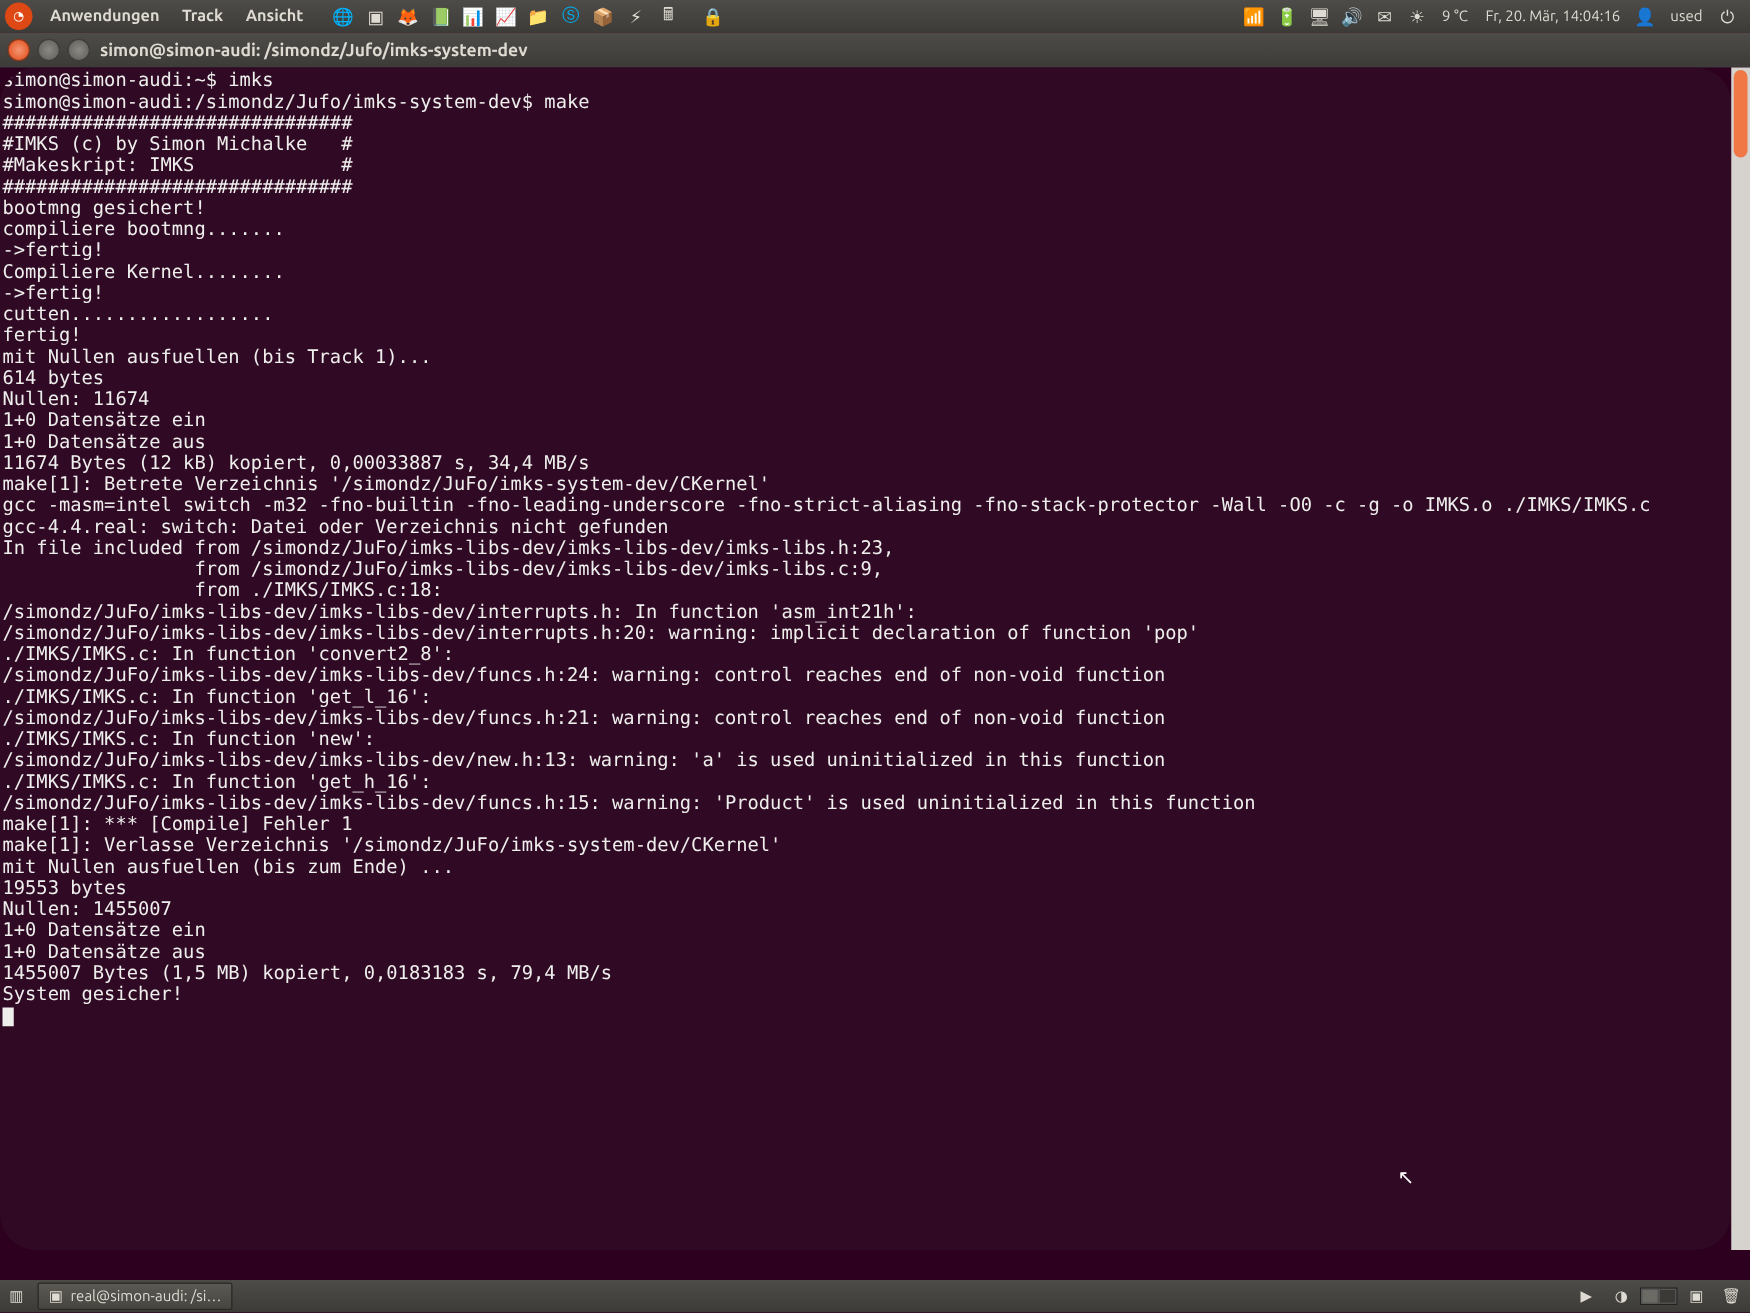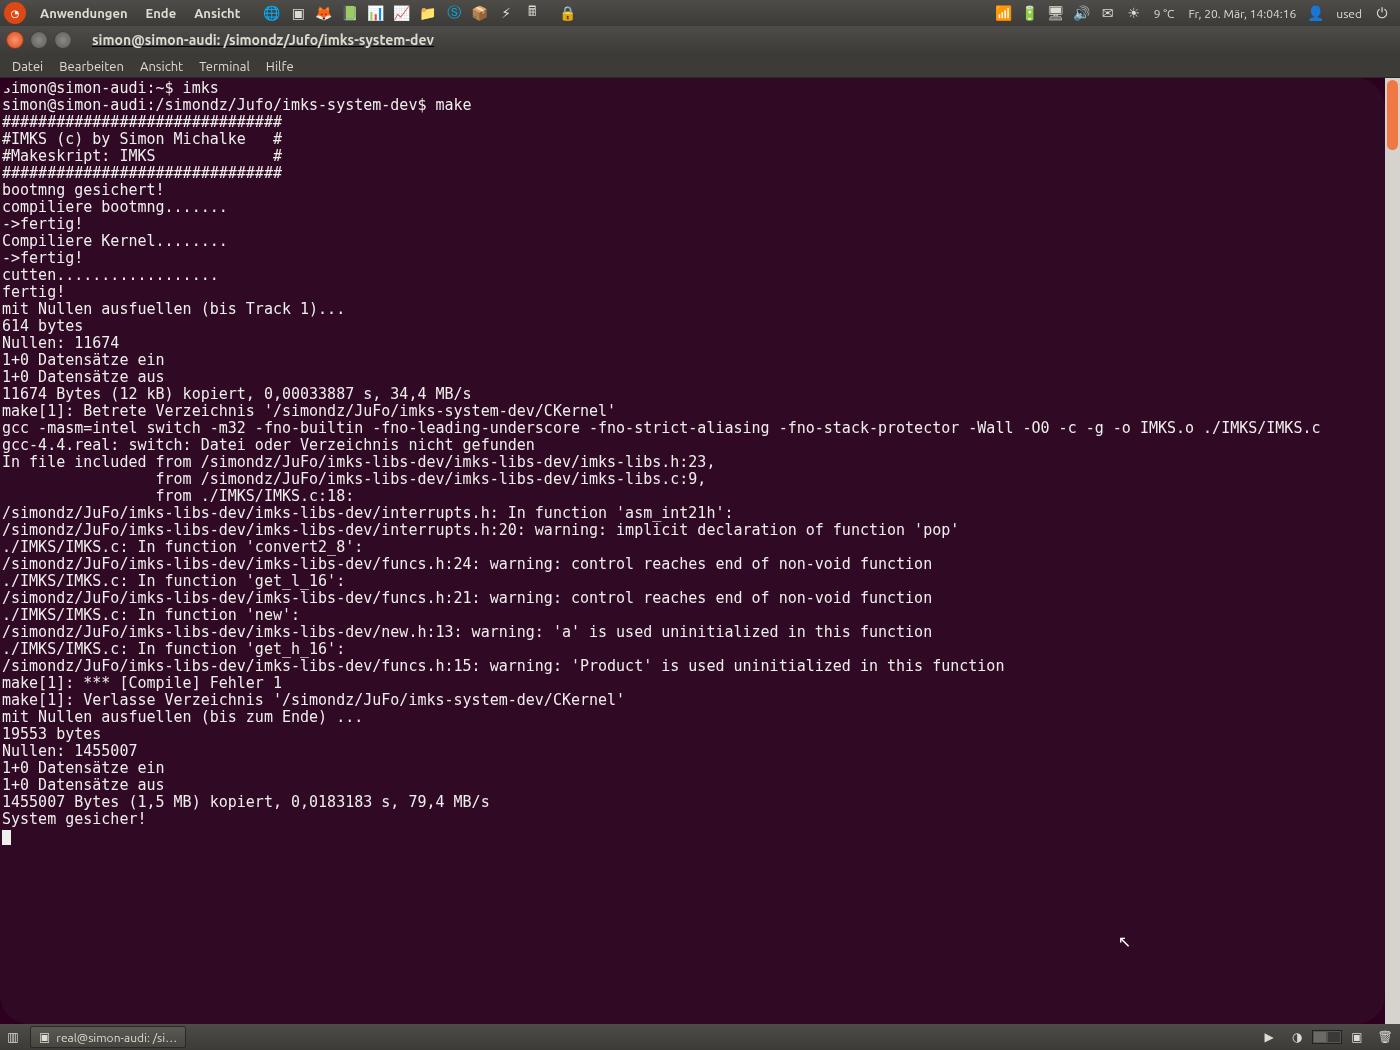--- a/index.html
+++ b/index.html
@@ -10,21 +10,21 @@
   .tp-left { display: flex; align-items: center; gap: 2px; }
   .tp-logo { width: 22px; height: 22px; margin: 0 4px; background: #dd4814; border-radius: 50%; display: flex; align-items: center; justify-content: center; font-size: 10px; color: #fff; }
   .tp-item { padding: 3px 8px; cursor: default; font-weight: bold; }
   .tp-icon { width: 22px; height: 22px; margin: 0 1px; display: inline-flex; align-items: center; justify-content: center; font-size: 14px; color: #dfdbd2; }
   .tp-sep { width: 8px; }
   .tp-right { margin-left: auto; display: flex; align-items: center; gap: 2px; padding-right: 6px; }
   .tp-text { padding: 0 6px; font-size: 12px; }
   
   
   .win { margin-top: 0; }
-  .titlebar { height: 28px; background: linear-gradient(#4d4c48, #3c3b37); display: flex; align-items: center; padding: 0 6px; gap: 20px; text-decoration: underline; }
+  .titlebar { height: 28px; background: linear-gradient(#4d4c48, #3c3b37); display: flex; align-items: center; padding: 0 6px; gap: 8px; }
   .tb-buttons { display: flex; gap: 6px; }
   .tb-btn { width: 18px; height: 18px; border-radius: 50%; border: 1px solid rgba(0,0,0,.4); }
   .tb-close { background: radial-gradient(#f79674, #dd4814); }
   .tb-min { background: radial-gradient(#8a8983, #5c5b56); }
   .tb-max { background: radial-gradient(#8a8983, #5c5b56); }
   .tb-title { color: #dfdbd2; font-size: 14px; font-weight: bold; }
   
   .menubar { height: 24px; background: #3c3b37; display: flex; align-items: center; padding: 0 4px; color: #dfdbd2; font-size: 13px; border-bottom: 1px solid #2a2926; }
   .mb-item { padding: 2px 8px; cursor: default; }
   
@@ -49,21 +49,21 @@
   
   .fake-cursor { position: absolute; color: #fff; font-size: 16px; pointer-events: none; }
 </style>
 </head>
 <body>
 
 <div class="top-panel">
   <div class="tp-left">
     <div class="tp-logo">◔</div>
     <div class="tp-item">Anwendungen</div>
-    <div class="tp-item">Ende</div>
+    <div class="tp-item">Track</div>
     <div class="tp-item">Ansicht</div>
     <div class="tp-sep"></div>
     <div class="tp-icon">🌐</div>
     <div class="tp-icon">▣</div>
     <div class="tp-icon">🦊</div>
     <div class="tp-icon">📗</div>
     <div class="tp-icon">📊</div>
     <div class="tp-icon">📈</div>
     <div class="tp-icon">📁</div>
     <div class="tp-icon" style="color:#00aff0">Ⓢ</div>
@@ -89,27 +89,20 @@
 </div>
 
 <div class="win">
   <div class="titlebar">
     <div class="tb-buttons">
       <div class="tb-btn tb-close"></div>
       <div class="tb-btn tb-min"></div>
       <div class="tb-btn tb-max"></div>
     </div>
     <div class="tb-title">simon@simon-audi: /simondz/Jufo/imks-system-dev</div>
-  </div>
-  <div class="menubar">
-    <div class="mb-item">Datei</div>
-    <div class="mb-item">Bearbeiten</div>
-    <div class="mb-item">Ansicht</div>
-    <div class="mb-item">Terminal</div>
-    <div class="mb-item">Hilfe</div>
   </div>
   <div class="term-wrap">
     <div class="term" id="term">simon@simon-audi:~$ imks
 simon@simon-audi:/simondz/Jufo/imks-system-dev$ make
 ###############################
 #IMKS (c) by Simon Michalke   #
 #Makeskript: IMKS             #
 ###############################
 bootmng gesichert!
 compiliere bootmng.......

